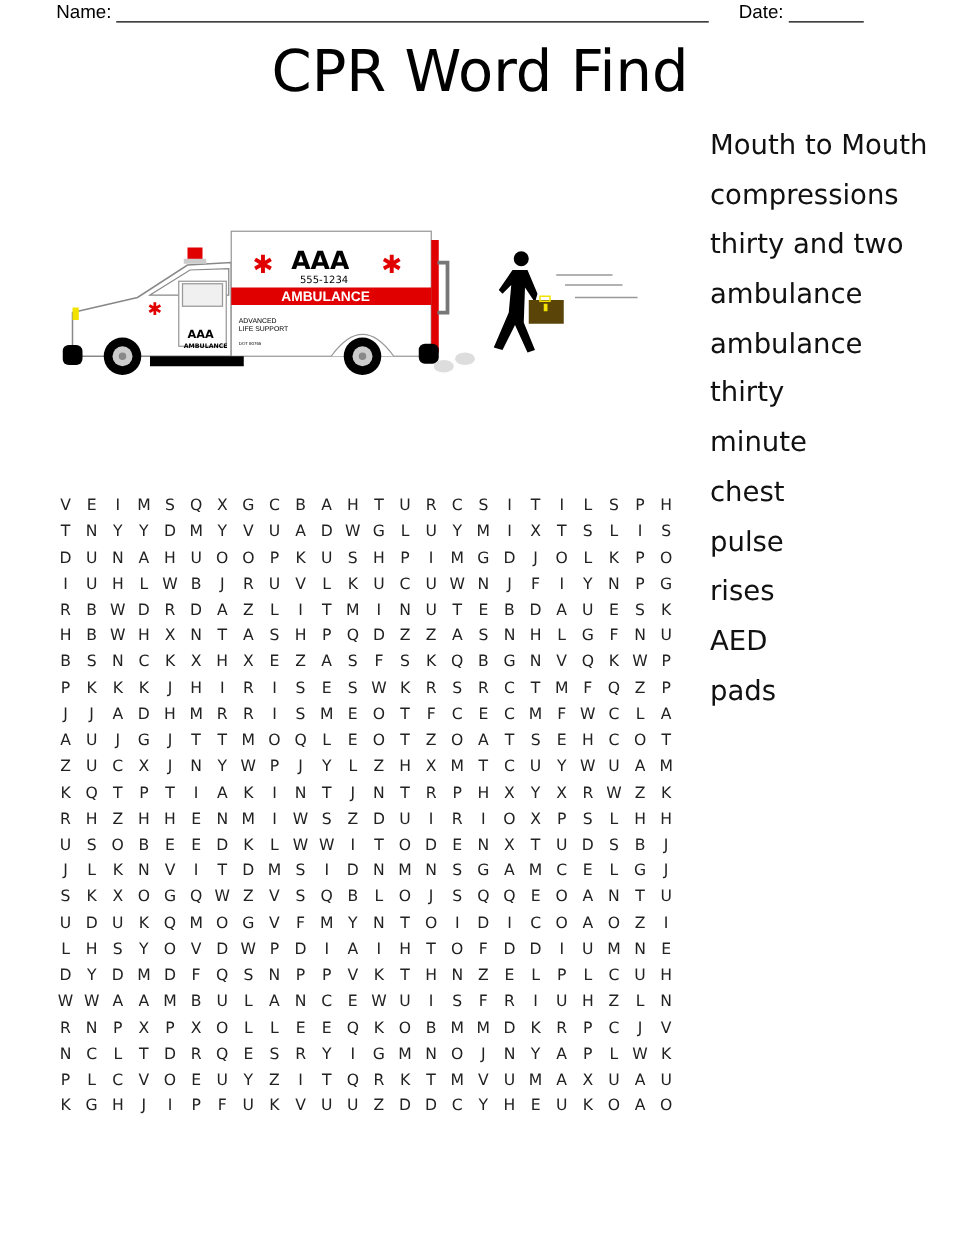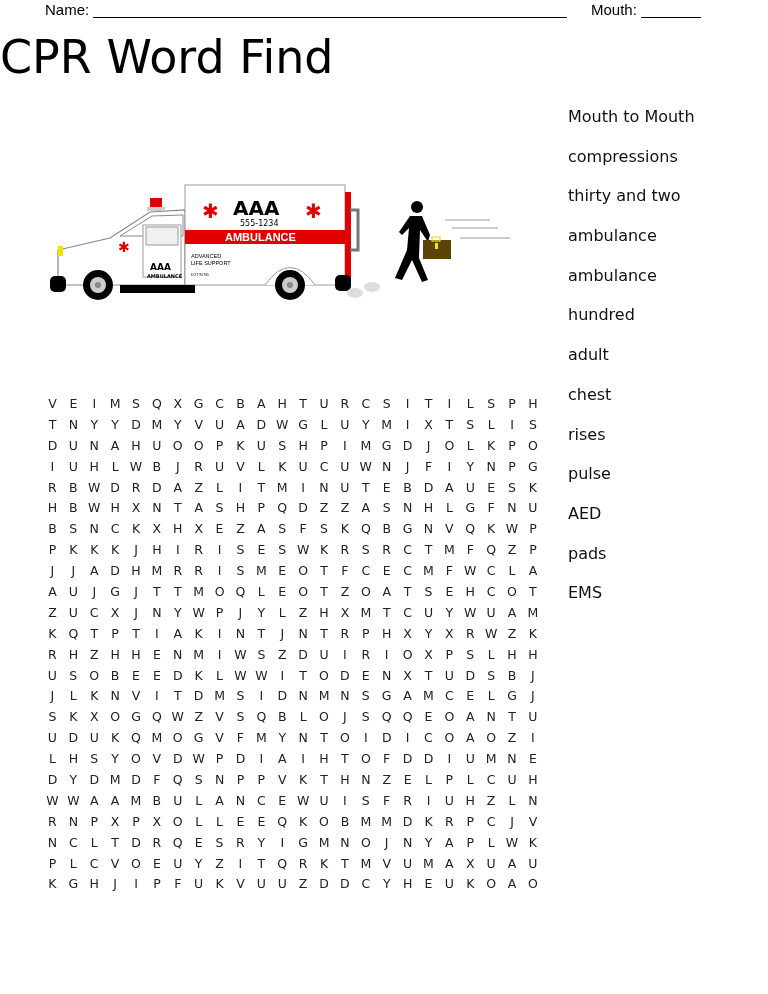--- a/index.html
+++ b/index.html
@@ -1,36 +1,36 @@
 <!DOCTYPE html>
 <html><head>
 <meta charset="utf-8">
 <style>
   html, body { margin:0; padding:0; background:#fff; }
   body { width:768px; height:994px; position:relative; overflow:hidden; color:#000; }
   .header { position:absolute; top:0; left:0; width:687px; height:22px; font-family:"Liberation Sans", sans-serif; font-size:15px; }
   .name-field { position:absolute; left:45px; top:1px; white-space:nowrap; }
   .date-field { position:absolute; left:591px; top:1px; white-space:nowrap; }
   .blank { display:inline-block; border-bottom:1px solid #000; height:14px; vertical-align:bottom; margin-left:4px; }
-  .title { position:absolute; top:30px; left:0; width:768px; font-family:"DejaVu Sans", sans-serif; font-size:46px; font-weight:400; letter-spacing:0px; }
+  .title { position:absolute; top:30px; left:0; width:768px; text-align:center; font-family:"DejaVu Sans", sans-serif; font-size:46px; font-weight:400; letter-spacing:0px; }
   .illustration { position:absolute; left:50px; top:180px; width:480px; height:125px; }
-  .wordlist { position:absolute; left:568px; top:102px; font-family:"DejaVu Sans", sans-serif; font-size:16px; color:#111; }
+  .wordlist { position:absolute; left:568px; top:102px; font-family:"DejaVu Sans", sans-serif; font-size:22px; color:#111; }
   .wordlist .w { height:39.7px; line-height:30px; white-space:nowrap; }
   .grid { position:absolute; left:42px; top:396px; display:grid; grid-template-columns:repeat(24, 20.9px); grid-auto-rows:20.9px; font-family:"DejaVu Sans", sans-serif; font-size:12.5px; color:#222; }
   .grid .c { text-align:center; line-height:16px; }
 </style>
 </head>
 <body>
 
 <div class="header">
   <div class="name-field">
     <span>Name:</span><span class="blank" style="width:474px"></span>
   </div>
   <div class="date-field">
-    <span>Mouth:</span><span class="blank" style="width:60px"></span>
+    <span>Date:</span><span class="blank" style="width:60px"></span>
   </div>
 </div>
 
 <div class="title">CPR Word Find</div>
 
 <svg class="illustration" viewBox="0 0 480 125" xmlns="http://www.w3.org/2000/svg">
 
   <path d="M8 70 L60 58 L100 32 L135 30 L135 105 L8 105 Z" fill="#fff" stroke="#888" stroke-width="1.2"></path>
   <path d="M70 56 L102 36 L133 35 L133 56 Z" fill="#fff" stroke="#888" stroke-width="1"></path>
   <rect x="93" y="45" width="38" height="52" fill="#fff" stroke="#999"></rect>
@@ -80,28 +80,27 @@
   <line x1="402" y1="48" x2="448" y2="48" stroke="#999" stroke-width="1.2"></line>
   <line x1="410" y1="58" x2="460" y2="58" stroke="#999" stroke-width="1.2"></line>
 </svg>
 
 <div class="wordlist" id="wordlist">
     <div class="w">Mouth to Mouth</div>
     <div class="w">compressions</div>
     <div class="w">thirty and two</div>
     <div class="w">ambulance</div>
     <div class="w">ambulance</div>
-    <div class="w">hundred</div>
-    <div class="w">adult</div>
+    <div class="w">thirty</div>
+    <div class="w">minute</div>
     <div class="w">chest</div>
+    <div class="w">pulse</div>
     <div class="w">rises</div>
-    <div class="w">pulse</div>
     <div class="w">AED</div>
     <div class="w">pads</div>
-    <div class="w">EMS</div>
   </div>
 
 <div class="grid" id="grid">
     <div class="c">V</div>
     <div class="c">E</div>
     <div class="c">I</div>
     <div class="c">M</div>
     <div class="c">S</div>
     <div class="c">Q</div>
     <div class="c">X</div>

